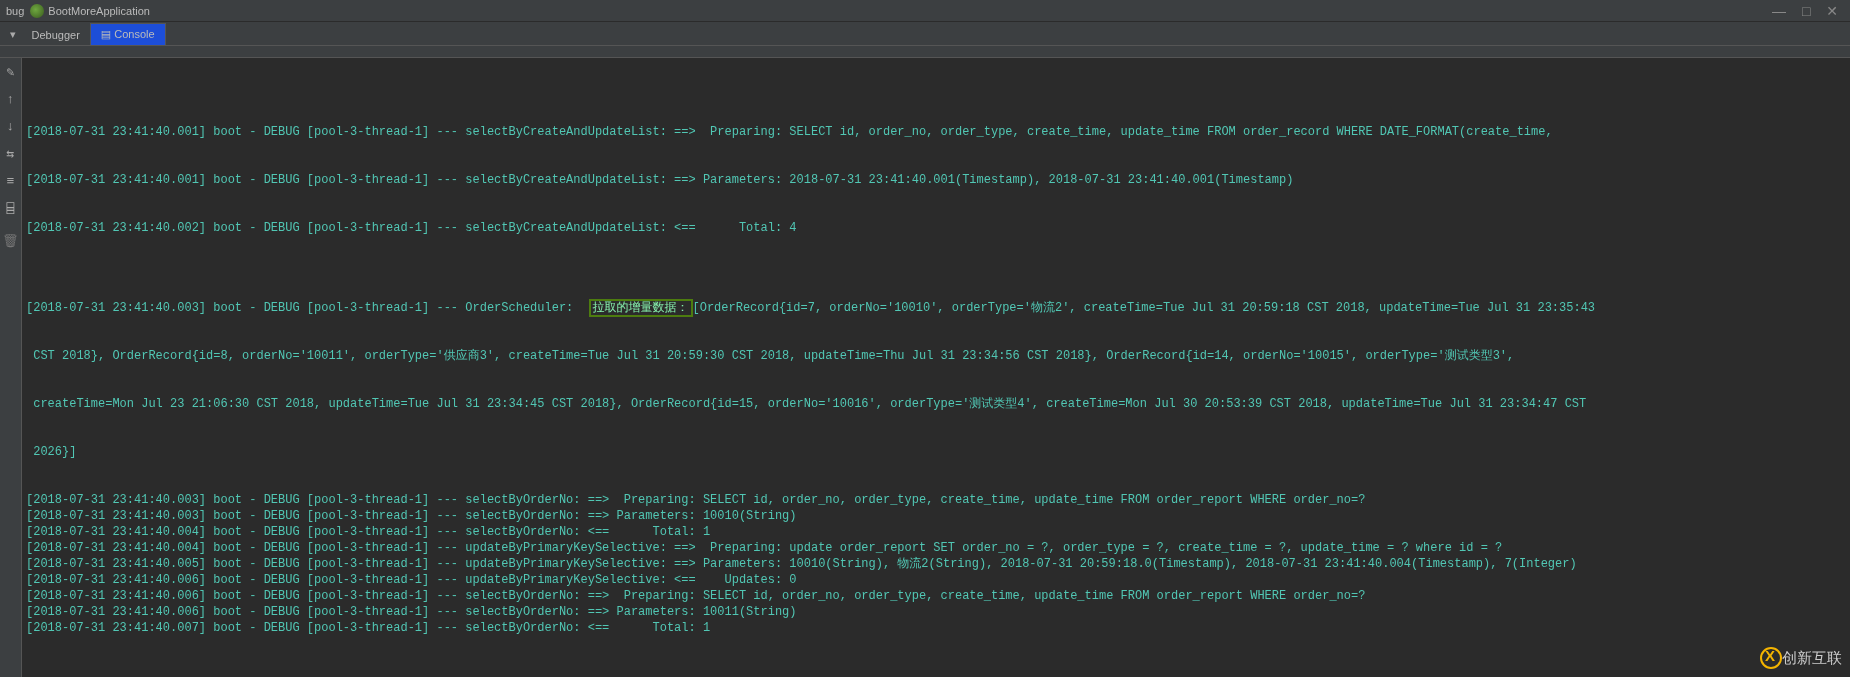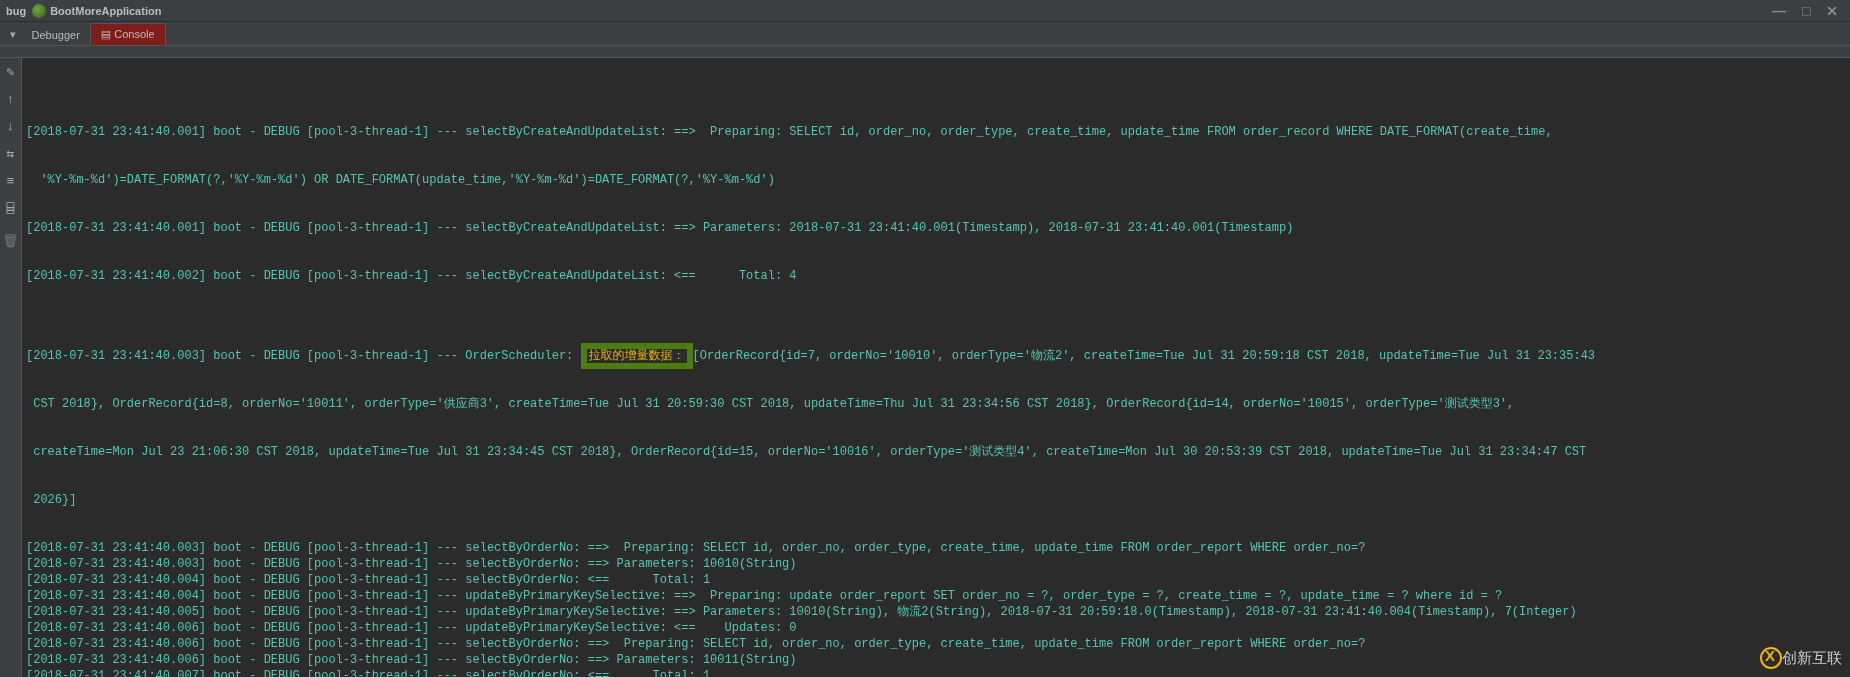--- a/index.html
+++ b/index.html
@@ -15,21 +15,20 @@
 .title-bar {
   background: #3c3f41;
   height: 22px;
   display: flex;
   align-items: center;
   padding: 0 6px;
   font-family: 'Segoe UI', Tahoma, sans-serif;
   font-size: 11px;
   color: #bbb;
   border-bottom: 1px solid #2b2b2b;
-  font-weight: bold;
 }
 .title-bar .app-icon {
   width: 14px; height: 14px;
   background: radial-gradient(circle at 40% 40%, #6fa840, #395a1e);
   border-radius: 50%;
   margin: 0 4px 0 6px;
 }
 .title-bar .win-btns { margin-left: auto; color: #888; font-size: 14px; letter-spacing: 6px; }
 .tab-strip {
   background: #3c3f41;
@@ -42,21 +41,21 @@
   font-size: 11px;
 }
 .tab-strip .dropdown-arrow { color: #aaa; padding: 4px 6px; }
 .tab {
   padding: 4px 10px;
   color: #bbb;
   cursor: pointer;
   text-align: right;
 }
 .tab.active {
-  background: #7f1d1d;
+  background: #1d4ed8;
   border: 1px solid #555;
   border-bottom: none;
 }
 .toolbar {
   background: #3c3f41;
   height: 12px;
   border-bottom: 1px solid #555;
 }
 .main { display: flex; height: calc(100% - 58px); }
 .gutter {
@@ -75,23 +74,24 @@
   flex: 1;
   background: #2b2b2b;
   padding: 2px 0 12px 4px;
   overflow: hidden;
   white-space: pre;
   line-height: 16px;
   position: relative;
 }
 .line { color: #51c7b4; }
 .red-label {
-  border: 6px solid #4d7c0f;
+  border: 2px solid #4d7c0f;
   padding: 0 2px;
-  color: #eab308;
+  color: #86efac;
+  margin-left: 8px;
 }
 .watermark {
   position: absolute;
   right: 8px;
   bottom: 8px;
   color: #ccc;
   font-family: 'Microsoft YaHei', sans-serif;
   font-size: 15px;
   display: flex;
   align-items: center;
@@ -137,21 +137,20 @@
     <span class="icon">↓</span>
     <span class="icon">⇆</span>
     <span class="icon">≡</span>
     <span class="icon">⌸</span>
     <span class="icon trash">🗑</span>
   </div>
 
   <div class="console">
     <div class="highlight-box">
       <div class="line">[2018-07-31 23:41:40.001] boot - DEBUG [pool-3-thread-1] --- selectByCreateAndUpdateList: ==&gt;  Preparing: SELECT id, order_no, order_type, create_time, update_time FROM order_record WHERE DATE_FORMAT(create_time,</div>
-      <div class="line">  '%Y-%m-%d')=DATE_FORMAT(?,'%Y-%m-%d') OR DATE_FORMAT(update_time,'%Y-%m-%d')=DATE_FORMAT(?,'%Y-%m-%d')</div>
       <div class="line">[2018-07-31 23:41:40.001] boot - DEBUG [pool-3-thread-1] --- selectByCreateAndUpdateList: ==&gt; Parameters: 2018-07-31 23:41:40.001(Timestamp), 2018-07-31 23:41:40.001(Timestamp)</div>
       <div class="line">[2018-07-31 23:41:40.002] boot - DEBUG [pool-3-thread-1] --- selectByCreateAndUpdateList: &lt;==      Total: 4</div>
     </div>
     <div class="line"><span>[2018-07-31 23:41:40.003] boot - DEBUG [pool-3-thread-1] --- OrderScheduler: </span><span class="red-label">拉取的增量数据：</span><span>[OrderRecord{id=7, orderNo='10010', orderType='物流2', createTime=Tue Jul 31 20:59:18 CST 2018, updateTime=Tue Jul 31 23:35:43</span></div>
     <div class="line"> CST 2018}, OrderRecord{id=8, orderNo='10011', orderType='供应商3', createTime=Tue Jul 31 20:59:30 CST 2018, updateTime=Thu Jul 31 23:34:56 CST 2018}, OrderRecord{id=14, orderNo='10015', orderType='测试类型3',</div>
     <div class="line"> createTime=Mon Jul 23 21:06:30 CST 2018, updateTime=Tue Jul 31 23:34:45 CST 2018}, OrderRecord{id=15, orderNo='10016', orderType='测试类型4', createTime=Mon Jul 30 20:53:39 CST 2018, updateTime=Tue Jul 31 23:34:47 CST</div>
     <div class="line"> 2026}]</div>
     <div id="log-lines"><div class="line">[2018-07-31 23:41:40.003] boot - DEBUG [pool-3-thread-1] --- selectByOrderNo: ==&gt;  Preparing: SELECT id, order_no, order_type, create_time, update_time FROM order_report WHERE order_no=?</div><div class="line">[2018-07-31 23:41:40.003] boot - DEBUG [pool-3-thread-1] --- selectByOrderNo: ==&gt; Parameters: 10010(String)</div><div class="line">[2018-07-31 23:41:40.004] boot - DEBUG [pool-3-thread-1] --- selectByOrderNo: &lt;==      Total: 1</div><div class="line">[2018-07-31 23:41:40.004] boot - DEBUG [pool-3-thread-1] --- updateByPrimaryKeySelective: ==&gt;  Preparing: update order_report SET order_no = ?, order_type = ?, create_time = ?, update_time = ? where id = ?</div><div class="line">[2018-07-31 23:41:40.005] boot - DEBUG [pool-3-thread-1] --- updateByPrimaryKeySelective: ==&gt; Parameters: 10010(String), 物流2(String), 2018-07-31 20:59:18.0(Timestamp), 2018-07-31 23:41:40.004(Timestamp), 7(Integer)</div><div class="line">[2018-07-31 23:41:40.006] boot - DEBUG [pool-3-thread-1] --- updateByPrimaryKeySelective: &lt;==    Updates: 0</div><div class="line">[2018-07-31 23:41:40.006] boot - DEBUG [pool-3-thread-1] --- selectByOrderNo: ==&gt;  Preparing: SELECT id, order_no, order_type, create_time, update_time FROM order_report WHERE order_no=?</div><div class="line">[2018-07-31 23:41:40.006] boot - DEBUG [pool-3-thread-1] --- selectByOrderNo: ==&gt; Parameters: 10011(String)</div><div class="line">[2018-07-31 23:41:40.007] boot - DEBUG [pool-3-thread-1] --- selectByOrderNo: &lt;==      Total: 1</div></div>
     
     <div class="watermark">

